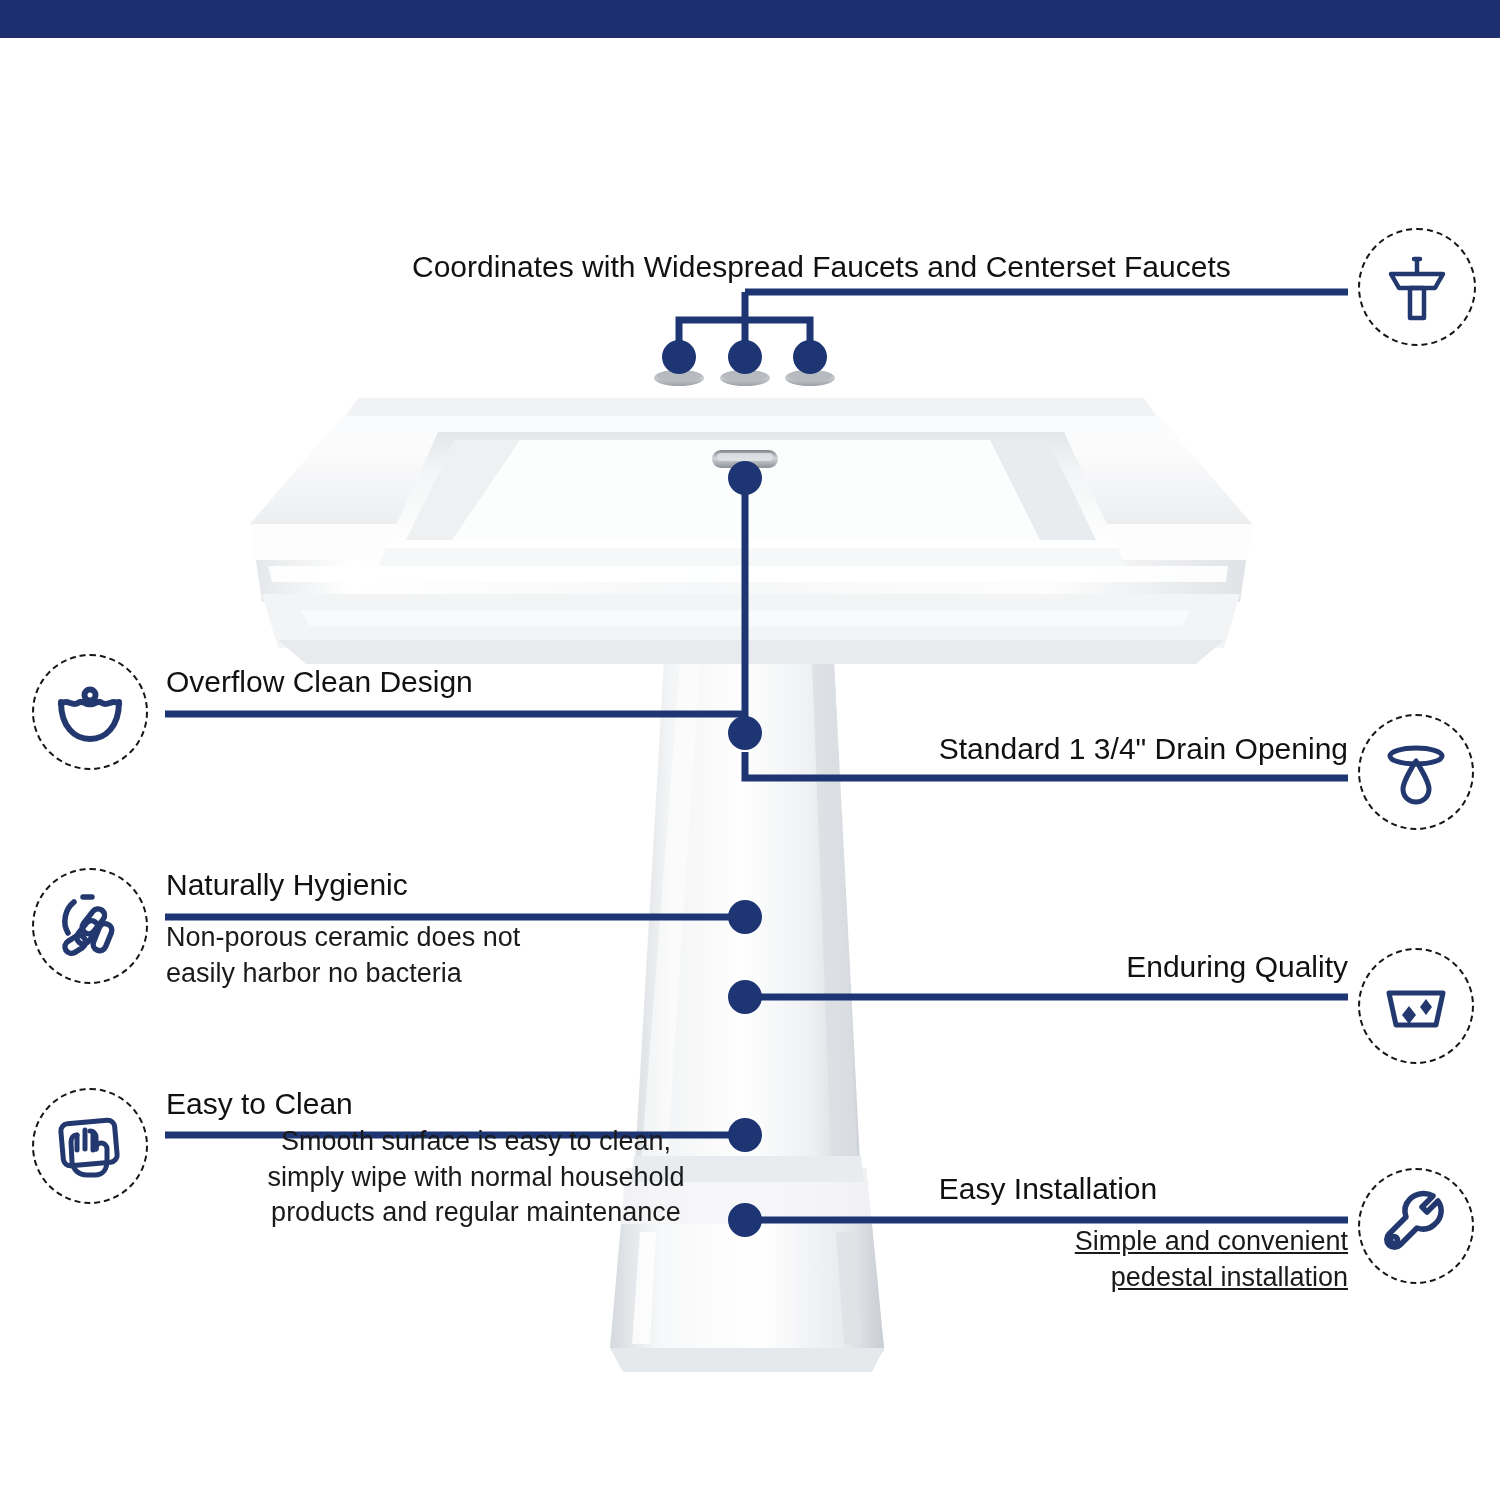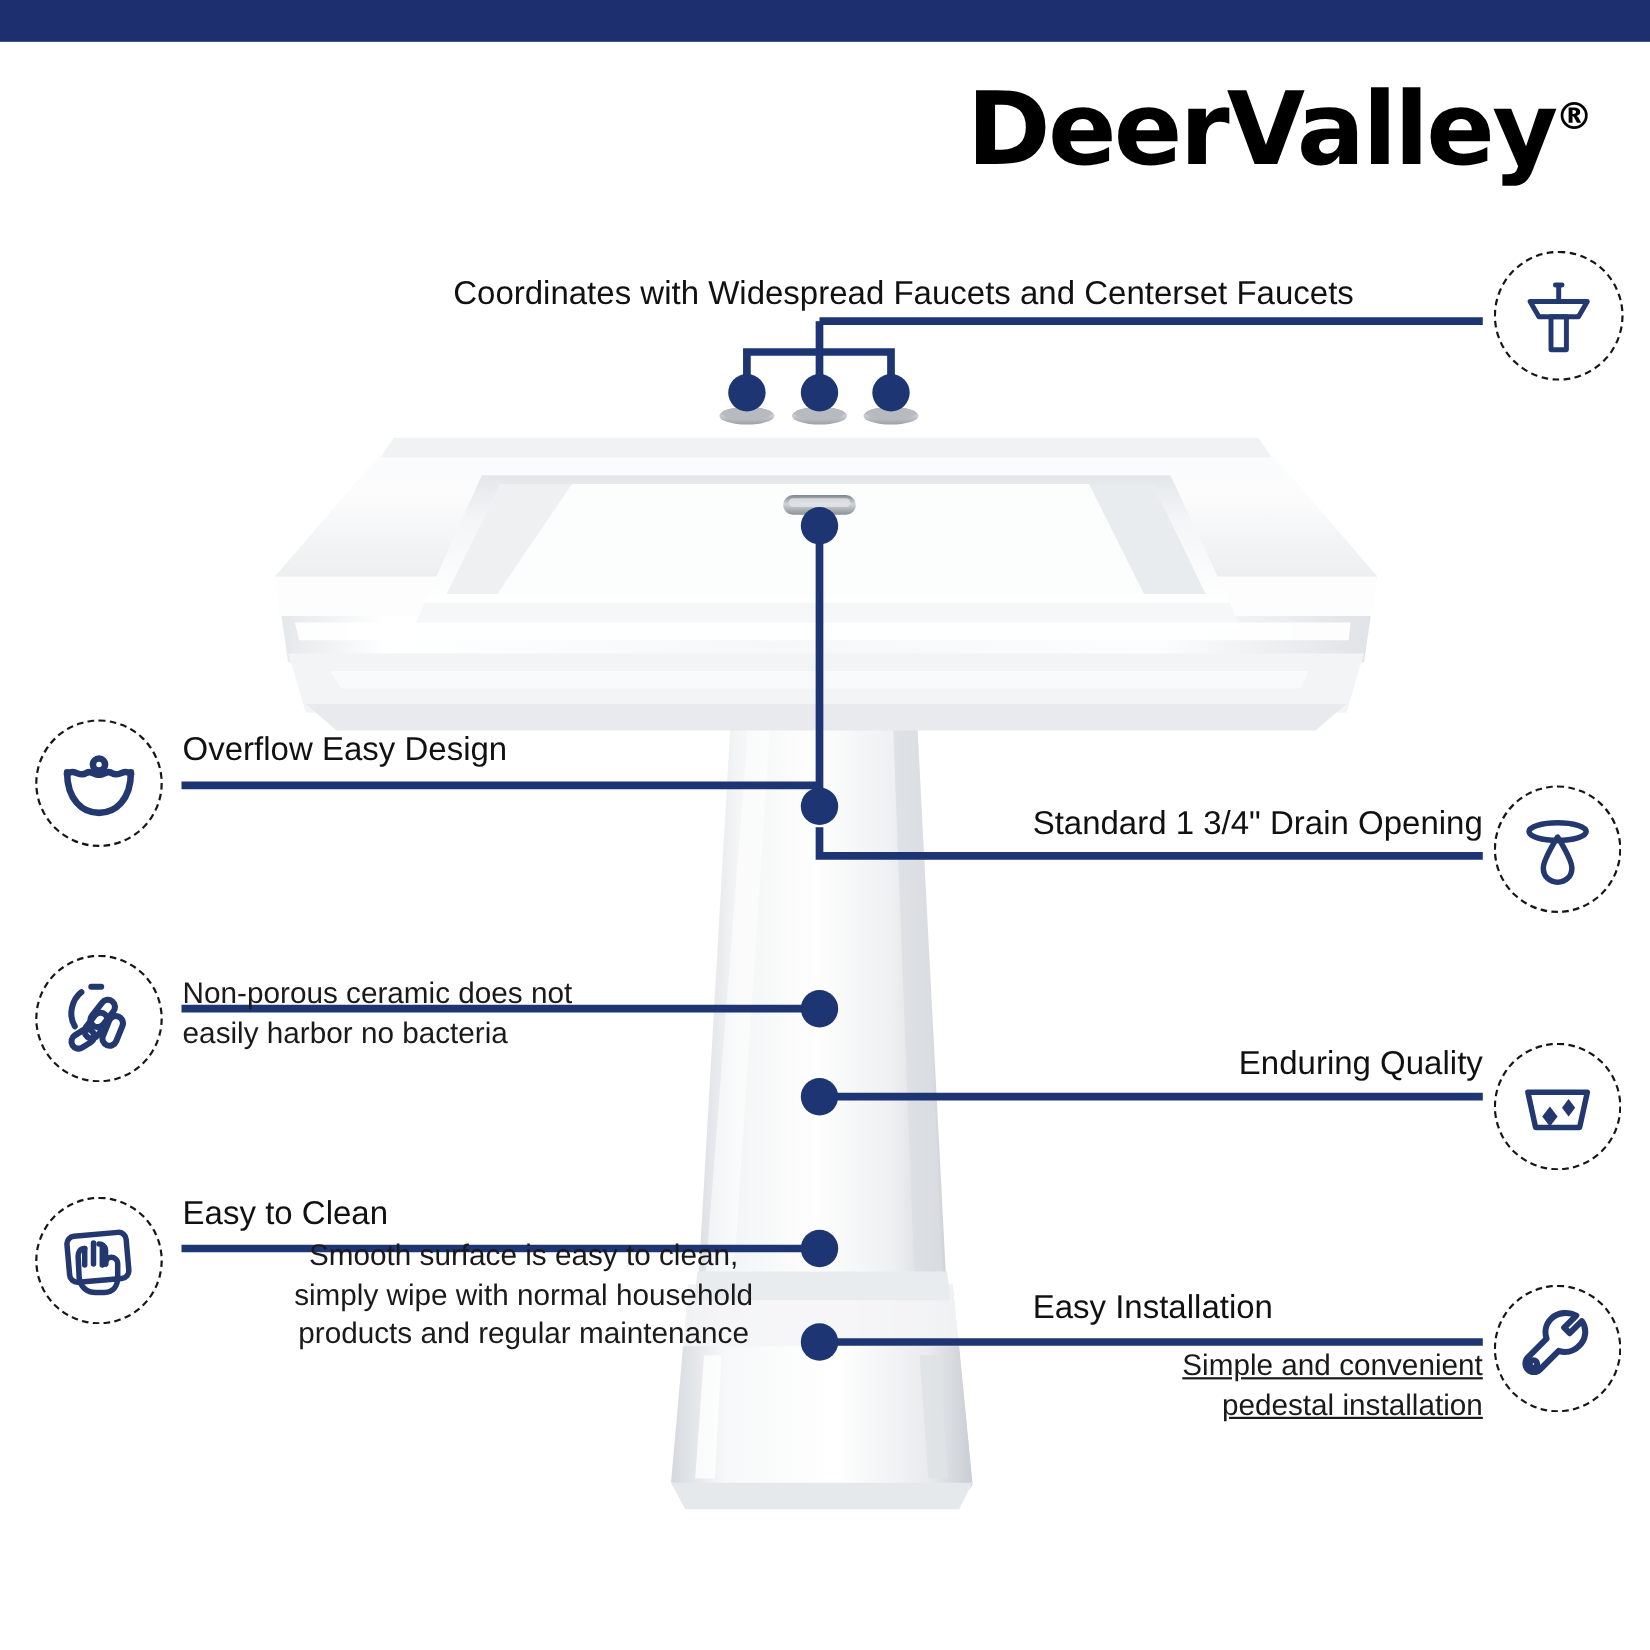--- a/index.html
+++ b/index.html
@@ -57,21 +57,20 @@
 
   .nowrap{white-space:nowrap;}
 </style>
 </head>
 <body>
 
 <div class="stage">
 
   <div class="banner"></div>
 
-  <div class="logo"><span>DeerValley</span><span class="reg">®</span></div>
 
   <svg class="product" viewBox="0 0 1500 1500" aria-hidden="true">
     <defs>
       <linearGradient id="deckTop" x1="0" y1="0" x2="0" y2="1">
         <stop offset="0" stop-color="#ffffff"></stop>
         <stop offset="0.55" stop-color="#fbfbfc"></stop>
         <stop offset="1" stop-color="#eceef0"></stop>
       </linearGradient>
       <linearGradient id="apronG" x1="0" y1="0" x2="1" y2="0">
         <stop offset="0" stop-color="#e3e6e9"></stop>
@@ -194,21 +193,21 @@
       <g stroke="#22386f" stroke-width="4.5" fill="none" stroke-linejoin="round" stroke-linecap="round">
         <path d="M11,24 L63,24 L55,38 L19,38 Z"></path>
         <rect x="30" y="38" width="14" height="30"></rect>
         <path d="M37,10 L37,23"></path>
         <path d="M34,9 L40,9"></path>
       </g>
     </svg>
   </div>
 
   <div class="callout left" style="left:166px;top:665px;width:600px;">
-    <div class="title">Overflow Easy Design</div>
+    <div class="title">Overflow Clean Design</div>
   </div>
   <div class="iconcircle" style="left:32px;top:654px;width:116px;height:116px;">
     <svg width="78" height="78" viewBox="0 0 78 78">
       <g stroke="#22386f" stroke-width="6" fill="none" stroke-linecap="round" stroke-linejoin="round">
         <path d="M10,29 C10,54 24,66 39,66 C54,66 68,54 68,29"></path>
         <path d="M10,31 C16,25 21,34 27,30 C32,26 35,33 39,31 C43,33 46,26 51,30 C57,34 62,25 68,31"></path>
         <circle cx="39" cy="22" r="5.5"></circle>
       </g>
     </svg>
   </div>
@@ -219,20 +218,21 @@
   <div class="iconcircle" style="left:1358px;top:714px;width:116px;height:116px;">
     <svg width="74" height="74" viewBox="0 0 74 74">
       <g stroke="#22386f" stroke-width="5" fill="none" stroke-linecap="round" stroke-linejoin="round">
         <ellipse cx="37" cy="21" rx="26" ry="8"></ellipse>
         <path d="M37,26 C37,26 24,46 24,54 C24,62 30,67 37,67 C44,67 50,62 50,54 C50,46 37,26 37,26 Z"></path>
       </g>
     </svg>
   </div>
 
   <div class="callout left" style="left:166px;top:868px;width:610px;">
+    <div class="title">Naturally Hygienic</div>
     <div class="body" style="margin-top:18px;">
       <div>Non-porous ceramic does not</div>
       <div>easily harbor no bacteria</div>
     </div>
   </div>
   <div class="iconcircle" style="left:32px;top:868px;width:116px;height:116px;">
     <svg width="78" height="78" viewBox="0 0 78 78">
       <g stroke="#22386f" stroke-width="5.5" fill="none" stroke-linecap="round" stroke-linejoin="round">
         <path d="M17,46 C11,36 14,22 23,15"></path>
         <path d="M32,10 L41,10"></path>

